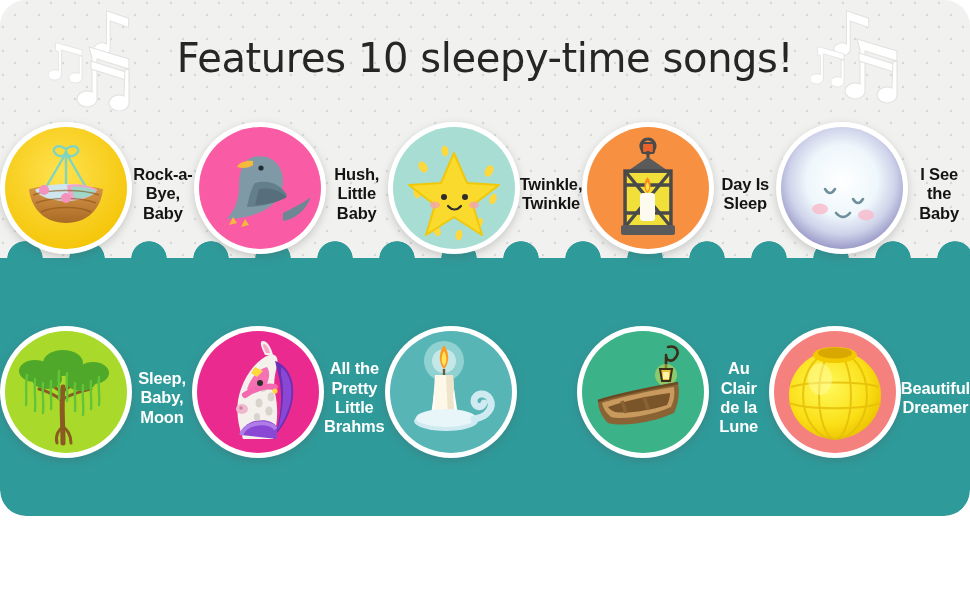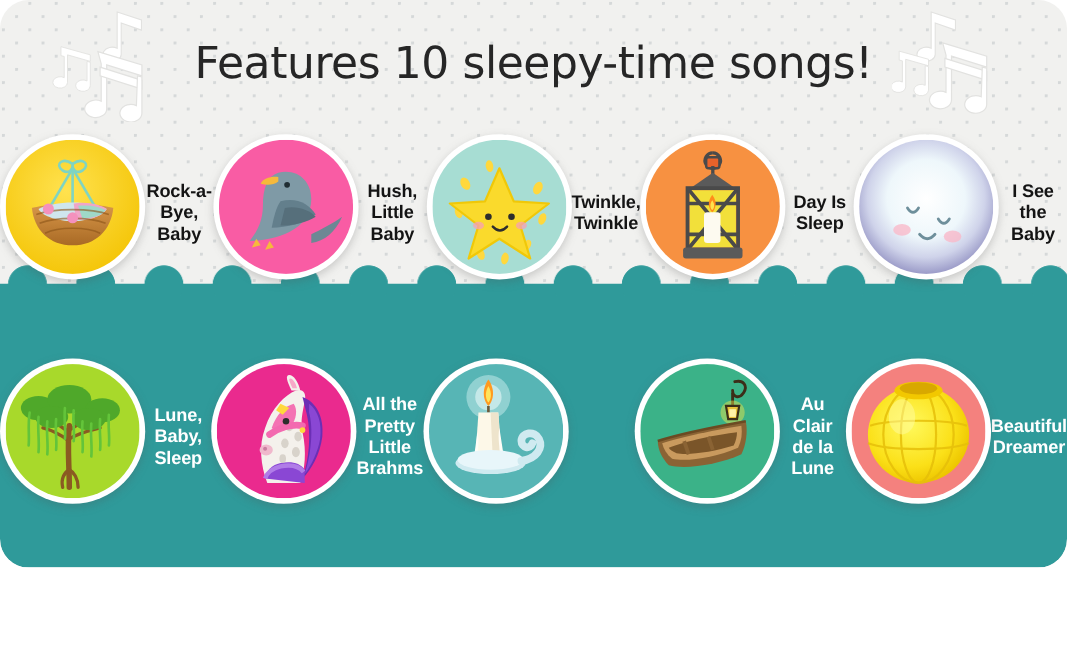--- a/index.html
+++ b/index.html
@@ -356,21 +356,21 @@
               <path d="M70 52 C69 64 71 72 70 80"></path>
               <path d="M78 54 C77 66 79 74 78 84"></path>
               <path d="M86 50 C85 62 87 70 86 78"></path>
               <path d="M94 46 C93 58 95 66 94 74"></path>
               <path d="M62 42 C61 54 63 62 62 70"></path>
               <path d="M54 40 C53 52 55 60 54 68"></path>
             </g>
           </svg>
         </div>
       </div>
-      <div class="label">Lune, Baby, Sleep</div>
+      <div class="label">Sleep, Baby, Moon</div>
     </div>
 
     <div class="song">
       <div class="disc-wrap">
         <div class="disc">
           <svg viewBox="0 0 122 122">
             <rect width="122" height="122" fill="#ea2a8e"></rect>
             <path d="M46 108 C40 92 38 74 44 58 C50 40 62 28 72 24
                      C78 22 82 26 80 34 C78 44 76 52 78 62
                      C82 80 80 96 76 108 Z" fill="#f4f1ec"></path>

